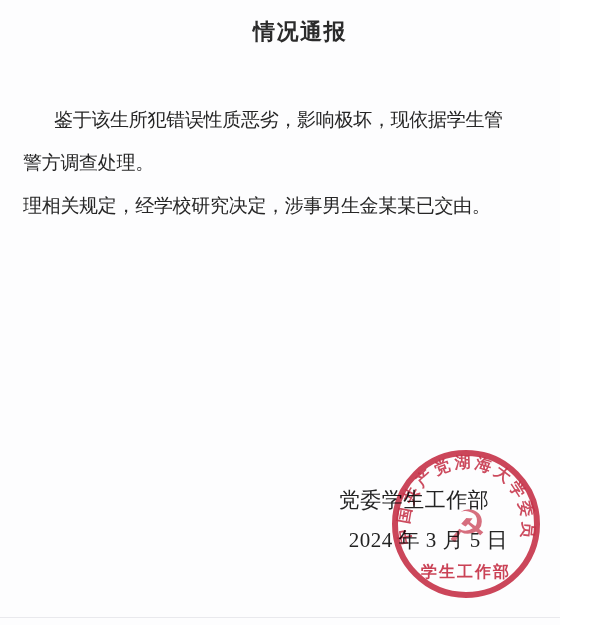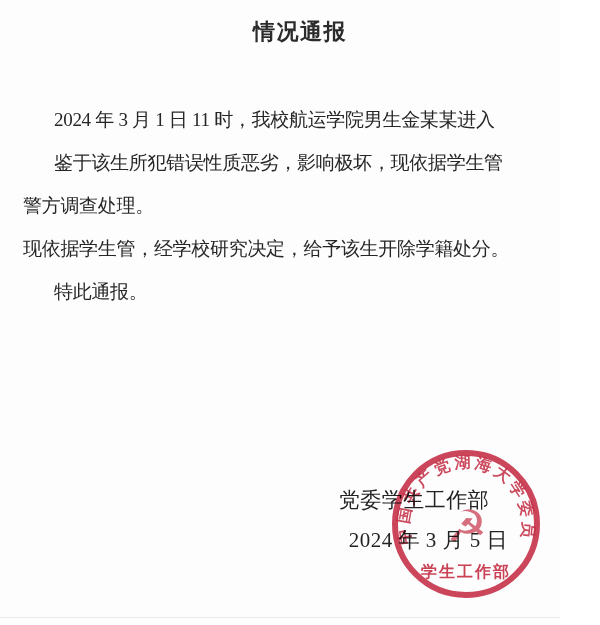--- a/index.html
+++ b/index.html
@@ -87,25 +87,23 @@
   }
 </style>
 </head>
 <body>
 
 <div class="page">
 
   <h1 class="doc-title">情况通报</h1>
 
   <div class="doc-body">
-    <div class="doc-line indent">2024 年 3 月 1 日 11 时，我校航运学院男生金某某进入</div>
     <div class="doc-line indent">鉴于该生所犯错误性质恶劣，影响极坏，现依据学生管</div>
     <div class="doc-line">警方调查处理。</div>
-    <div class="doc-line">现依据学生管，经学校研究决定，给予该生开除学籍处分。</div>
-    <div class="doc-line indent">特此通报。</div>
+    <div class="doc-line">理相关规定，经学校研究决定，涉事男生金某某已交由。</div>
   </div>
 
   <div class="signature">
     <div class="sig-dept">党委学生工作部</div>
     <div class="sig-date">2024 年 3 月 5 日</div>
   </div>
 
   <svg class="seal" viewBox="0 0 160 160" xmlns="http://www.w3.org/2000/svg">
 
     <circle cx="80" cy="80" r="71" fill="none" stroke="#c32038" stroke-width="6" opacity="0.9"></circle>

